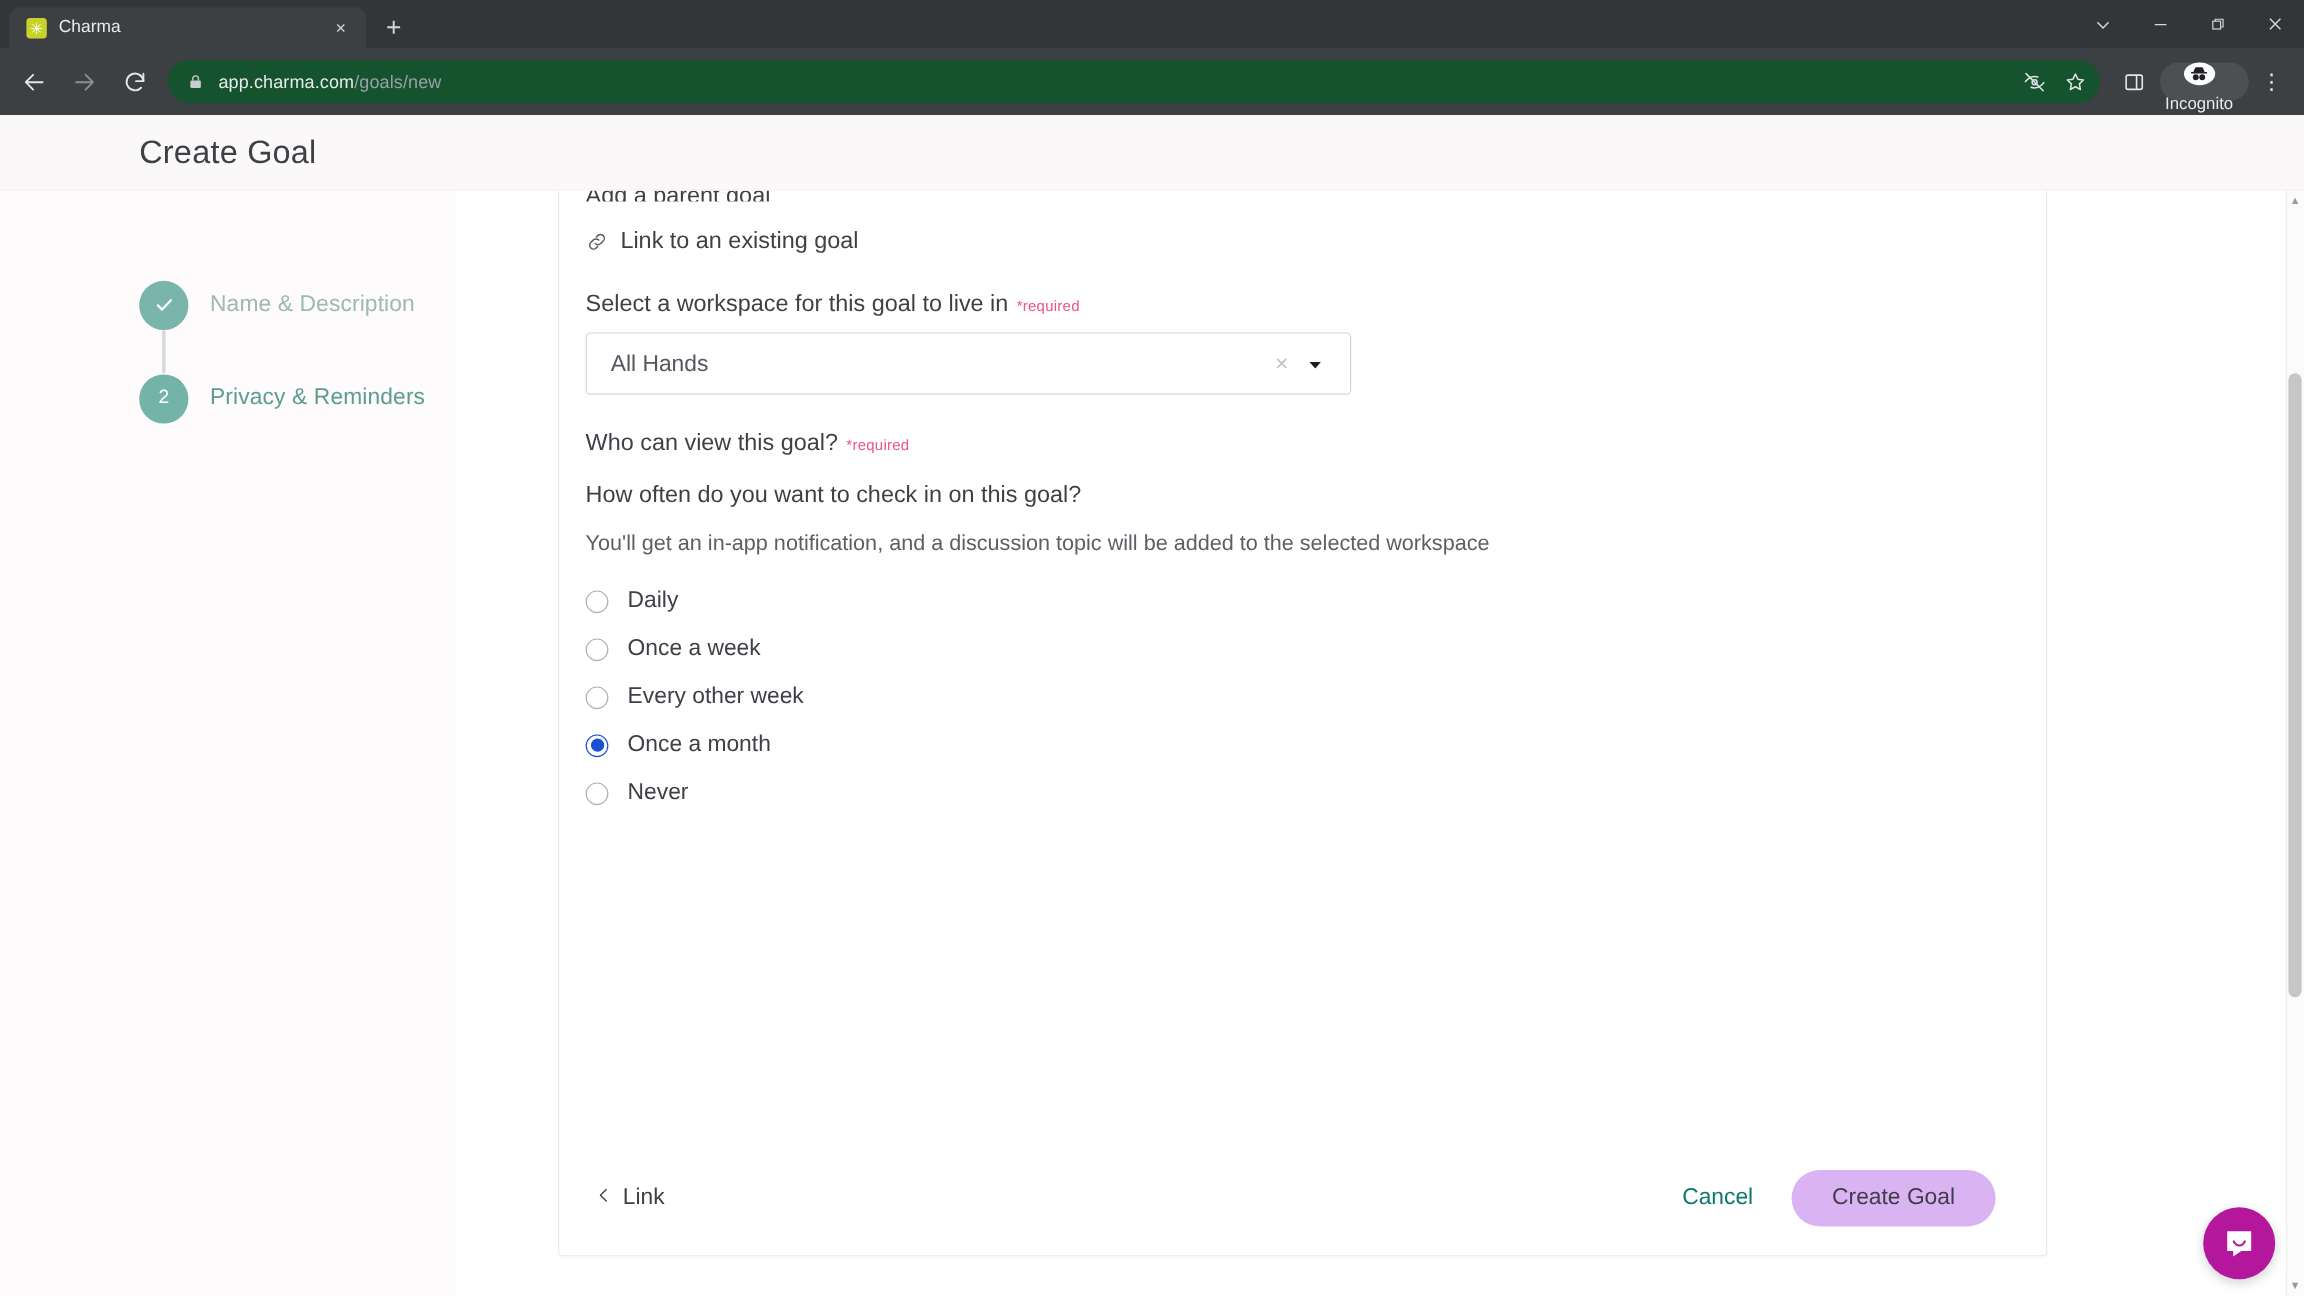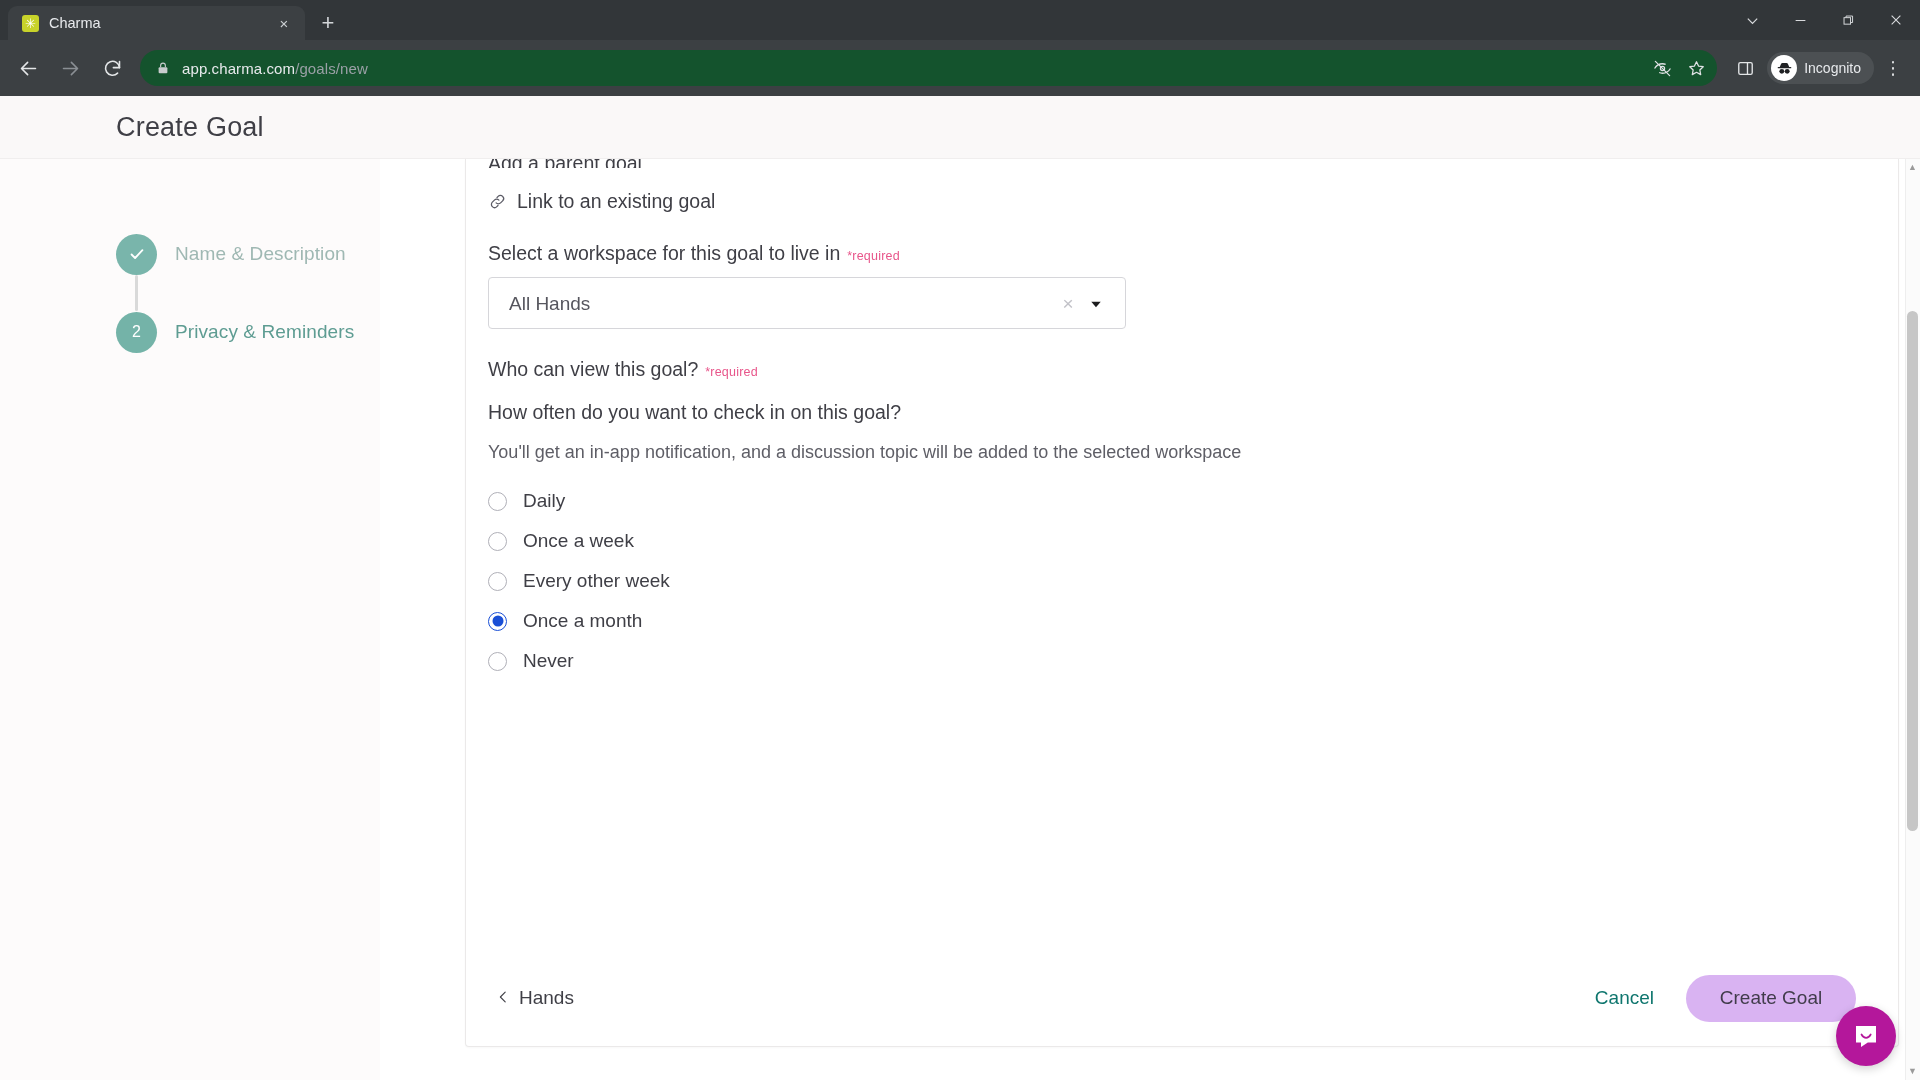--- a/index.html
+++ b/index.html
@@ -179,20 +179,21 @@
 
   .incognito-pill {
     height: 32px;
     display: flex;
     align-items: center;
     gap: 7px;
     padding: 0 13px 0 4px;
     border-radius: 16px;
     background: #4c5053;
     margin-left: 2px;
+    flex-direction: column;
   }
   .incog-avatar {
     width: 26px; height: 26px; border-radius: 50%;
     background: #ffffff;
     display: flex; align-items: center; justify-content: center;
   }
   .incognito-label { color: #e8eaed; font-size: 14px; white-space: nowrap; }
 
   .kebab {
     width: 34px; height: 36px;
@@ -279,21 +280,21 @@
   .content-wrap {
     flex: 1;
     position: relative;
     background: #ffffff;
   }
 
   .card {
     position: absolute;
     left: 85px;
     top: 0;
-    width: 1434px;
+    width: 1241px;
     height: 888px;
     background: #ffffff;
     border: 1px solid #ebe9e9;
     border-top: none;
     border-radius: 0 0 4px 4px;
     box-shadow: 0 1px 2px rgba(0,0,0,0.03);
     overflow: hidden;
   }
 
   .card-inner {
@@ -684,21 +685,21 @@
             </div>
           </div>
 
           <div class="card-footer">
             <div class="back-btn">
               <span>
                 <svg width="14" height="14" viewBox="0 0 16 16">
                     <path d="M10.5 2.5L5 8l5.5 5.5" fill="none" stroke="currentColor" stroke-width="1.3" stroke-linecap="round" stroke-linejoin="round"></path>
                   </svg>
               </span>
-              <span>Hands</span>
+              <span>Link</span>
             </div>
             <div class="footer-spacer"></div>
             <div class="cancel-btn">Cancel</div>
             <button class="create-btn">Create Goal</button>
           </div>
         </div>
 
         <div class="intercom">
           <svg width="32" height="32" viewBox="0 0 32 32">
             <path d="M6 6h20v16.5h-8.2L11 27v-4.5H6z" fill="#ffffff"></path>

